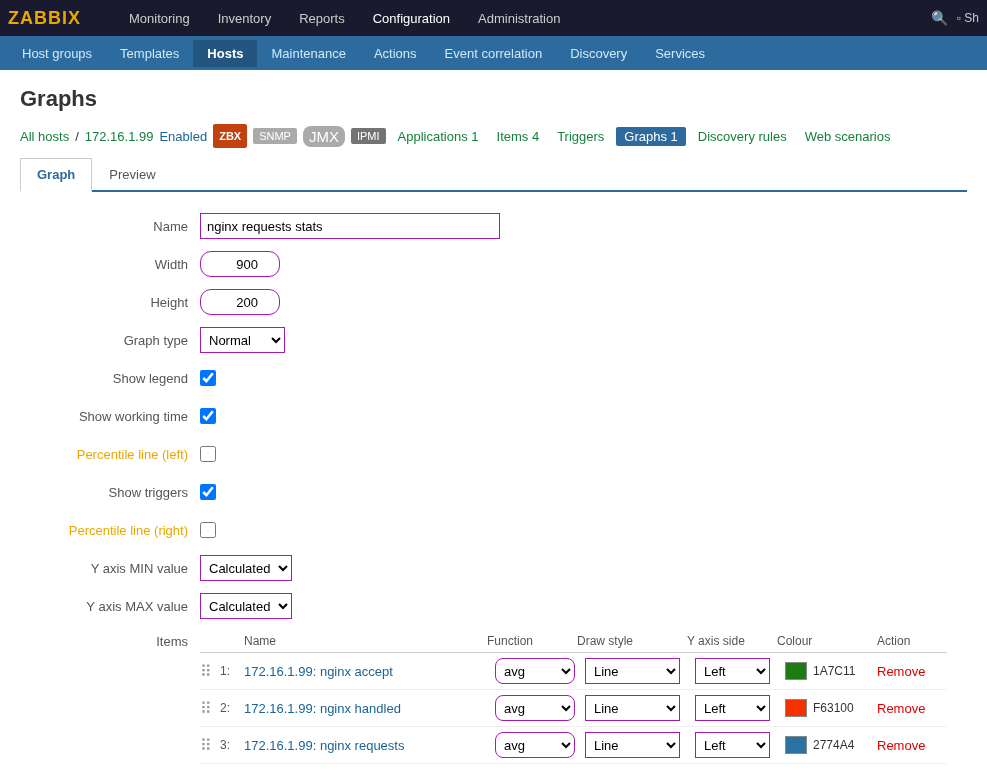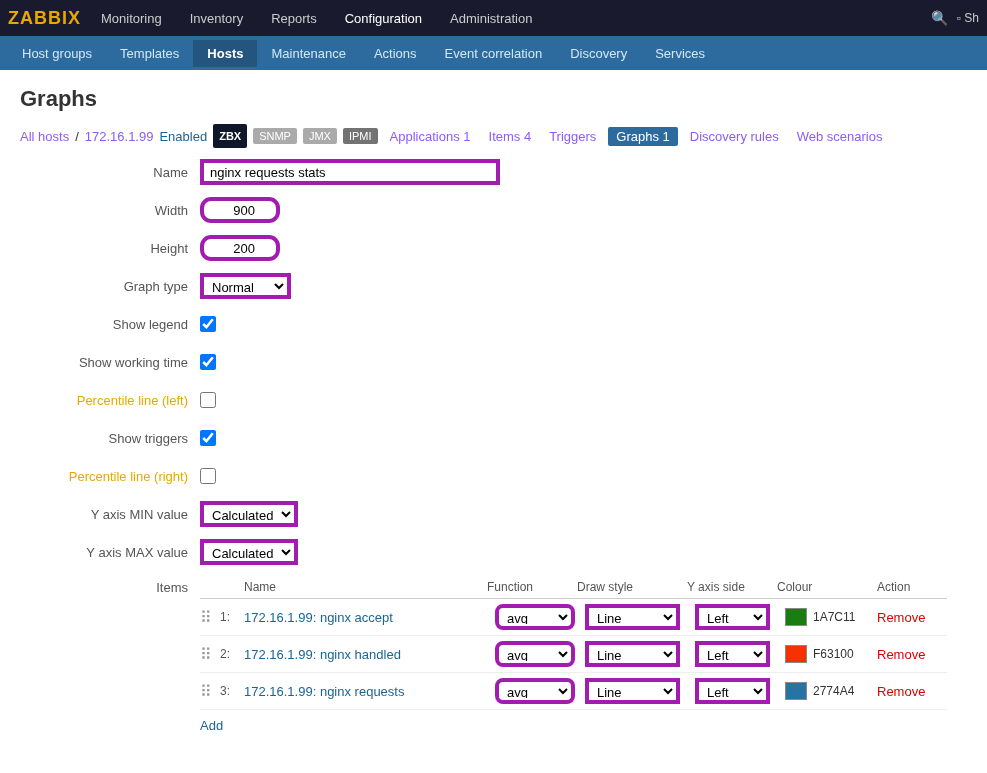--- a/index.html
+++ b/index.html
@@ -1,58 +1,58 @@
 <!DOCTYPE html>
 <html><head>
   <meta charset="utf-8">
   <style>
     * { box-sizing: border-box; margin: 0; padding: 0; }
     body { font-family: Arial, sans-serif; font-size: 13px; background: #f0f0f0; color: #333; }
 
     
     .top-nav { background: #1a1a2e; display: flex; align-items: center; height: 36px; padding: 0 8px; }
-    .zabbix-logo { color: #e8a800; font-weight: bold; font-size: 18px; margin-right: 8px; letter-spacing: 1px; }
+    .zabbix-logo { color: #e8a800; font-weight: bold; font-size: 18px; margin-right: 36px; letter-spacing: 1px; }
     .top-nav-items { display: flex; gap: 4px; }
     .top-nav-item { color: #ccc; padding: 6px 12px; font-size: 13px; cursor: pointer; text-decoration: none; }
     .top-nav-item.active { color: #fff; }
     .top-nav-search { margin-left: auto; display: flex; align-items: center; gap: 8px; }
     .top-nav-search input { width: 160px; padding: 3px 6px; border: 1px solid #555; background: #333; color: #ccc; font-size: 12px; }
     .top-nav-user { color: #ccc; font-size: 12px; }
 
     
     .sub-nav { background: #2d6b9e; display: flex; align-items: center; height: 34px; padding: 0 8px; }
     .sub-nav-item { color: #d0e8f8; padding: 6px 14px; font-size: 13px; cursor: pointer; text-decoration: none; }
     .sub-nav-item.active { color: #fff; font-weight: bold; background: rgba(0,0,0,0.2); }
 
     
     .page-container { background: #fff; margin: 0; padding: 16px 20px; min-height: calc(100vh - 70px); }
     .page-title { font-size: 22px; color: #333; margin-bottom: 12px; }
 
     
     .breadcrumb { display: flex; align-items: center; gap: 6px; margin-bottom: 10px; font-size: 13px; flex-wrap: wrap; }
-    .breadcrumb a { color: #8b5cf6; text-decoration: none; }
+    .breadcrumb a { color: #15803d; text-decoration: none; }
     .breadcrumb-status { color: #1a6496; }
-    .badge-zbx { background: #0f172a; color: #fff; padding: 6px 6px; font-size: 11px; font-weight: bold; border-radius: 2px; }
+    .badge-zbx { background: #c2410c; color: #fff; padding: 6px 6px; font-size: 11px; font-weight: bold; border-radius: 2px; }
     .badge-snmp { background: #aaa; color: #fff; padding: 2px 6px; font-size: 11px; border-radius: 2px; }
-    .badge-jmx { background: #aaa; color: #fff; padding: 2px 6px; font-size: 11px; border-radius: 2px; }
+    .badge-jmx { background: #aaa; color: #fff; padding: 2px 6px; font-size: 15px; border-radius: 8px; }
     .badge-ipmi { background: #737373; color: #fff; padding: 2px 6px; font-size: 11px; border-radius: 2px; }
     .host-tab { color: #1a6496; text-decoration: none; padding: 2px 6px; font-size: 13px; cursor: pointer; }
     .host-tab.active { background: #2d6b9e; color: #fff; padding: 2px 8px; border-radius: 2px; }
 
     
     .view-tabs { display: flex; border-bottom: 2px solid #2d6b9e; margin-bottom: 20px; }
     .view-tab { padding: 8px 16px; cursor: pointer; font-size: 13px; color: #555; border: 1px solid transparent; border-bottom: none; }
     .view-tab.active { color: #2d6b9e; border: 1px solid #ccc; border-bottom: 2px solid #fff; background: #fff; margin-bottom: -2px; font-weight: bold; }
 
     
     .form-section { padding: 0 20px; }
     .form-row { display: flex; align-items: center; margin-bottom: 10px; min-height: 28px; }
     .form-label { width: 160px; text-align: right; padding-right: 12px; color: #555; font-size: 13px; flex-shrink: 0; }
     .form-label.orange { color: #e8a800; }
-    .form-control { border: 4px solid #a21caf; padding: 3px 6px; font-size: 13px; background: #fff; }
+    .form-control { border: 1px solid #a21caf; padding: 3px 6px; font-size: 13px; background: #fff; }
     input[type="text"].form-control { height: 26px; }
     input[type="number"].form-control { height: 26px; width: 80px; text-align: right; border-radius: 11px; }
     .name-input { width: 300px; }
     select.form-control { height: 26px; padding: 2px 4px; }
     input[type="checkbox"] { width: 16px; height: 16px; cursor: pointer; }
 
     
     .items-section { margin-top: 10px; }
     .items-label { width: 160px; text-align: right; padding-right: 12px; color: #555; font-size: 13px; flex-shrink: 0; vertical-align: top; padding-top: 4px; }
     .items-table-wrap { flex: 1; }
@@ -125,20 +125,24 @@
     <span class="badge-jmx">JMX</span>
     <span class="badge-ipmi">IPMI</span>
     <a class="host-tab">Applications 1</a>
     <a class="host-tab">Items 4</a>
     <a class="host-tab">Triggers</a>
     <a class="host-tab active">Graphs 1</a>
     <a class="host-tab">Discovery rules</a>
     <a class="host-tab">Web scenarios</a>
   </div>
 
+  <div class="view-tabs">
+    <div class="view-tab active">Graph</div>
+    <div class="view-tab">Preview</div>
+  </div>
 
   <div class="form-section">
 
     <div class="form-row">
       <label class="form-label">Name</label>
       <input type="text" class="form-control name-input" value="nginx requests stats" style="">
     </div>
 
     <div class="form-row">
       <label class="form-label">Width</label>

